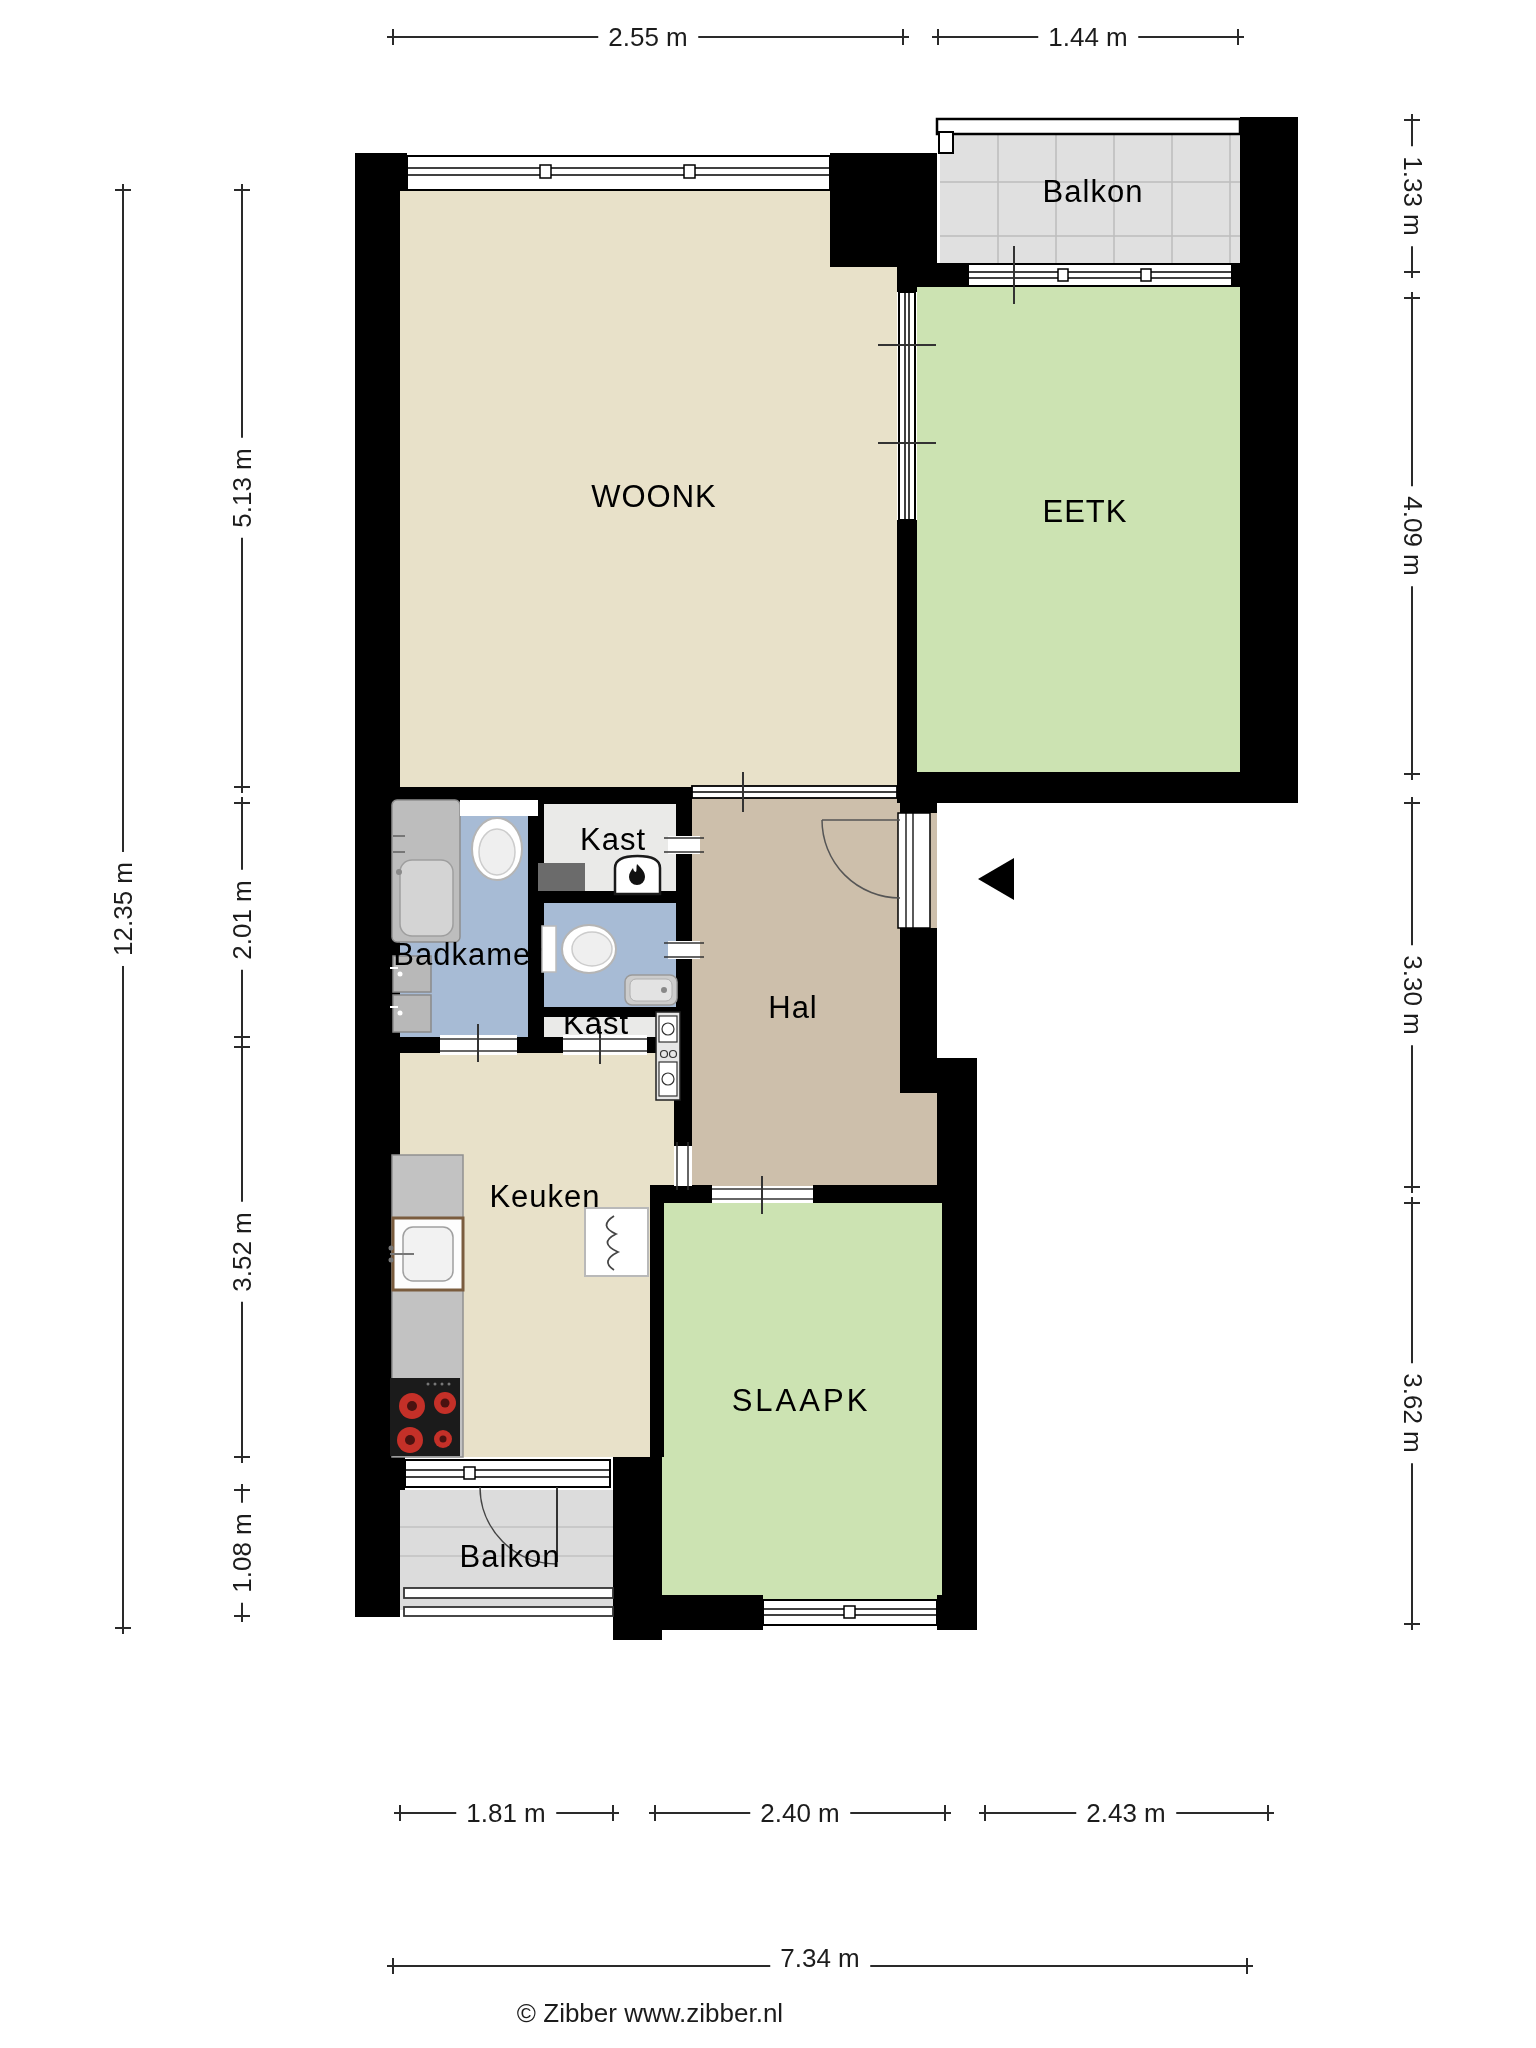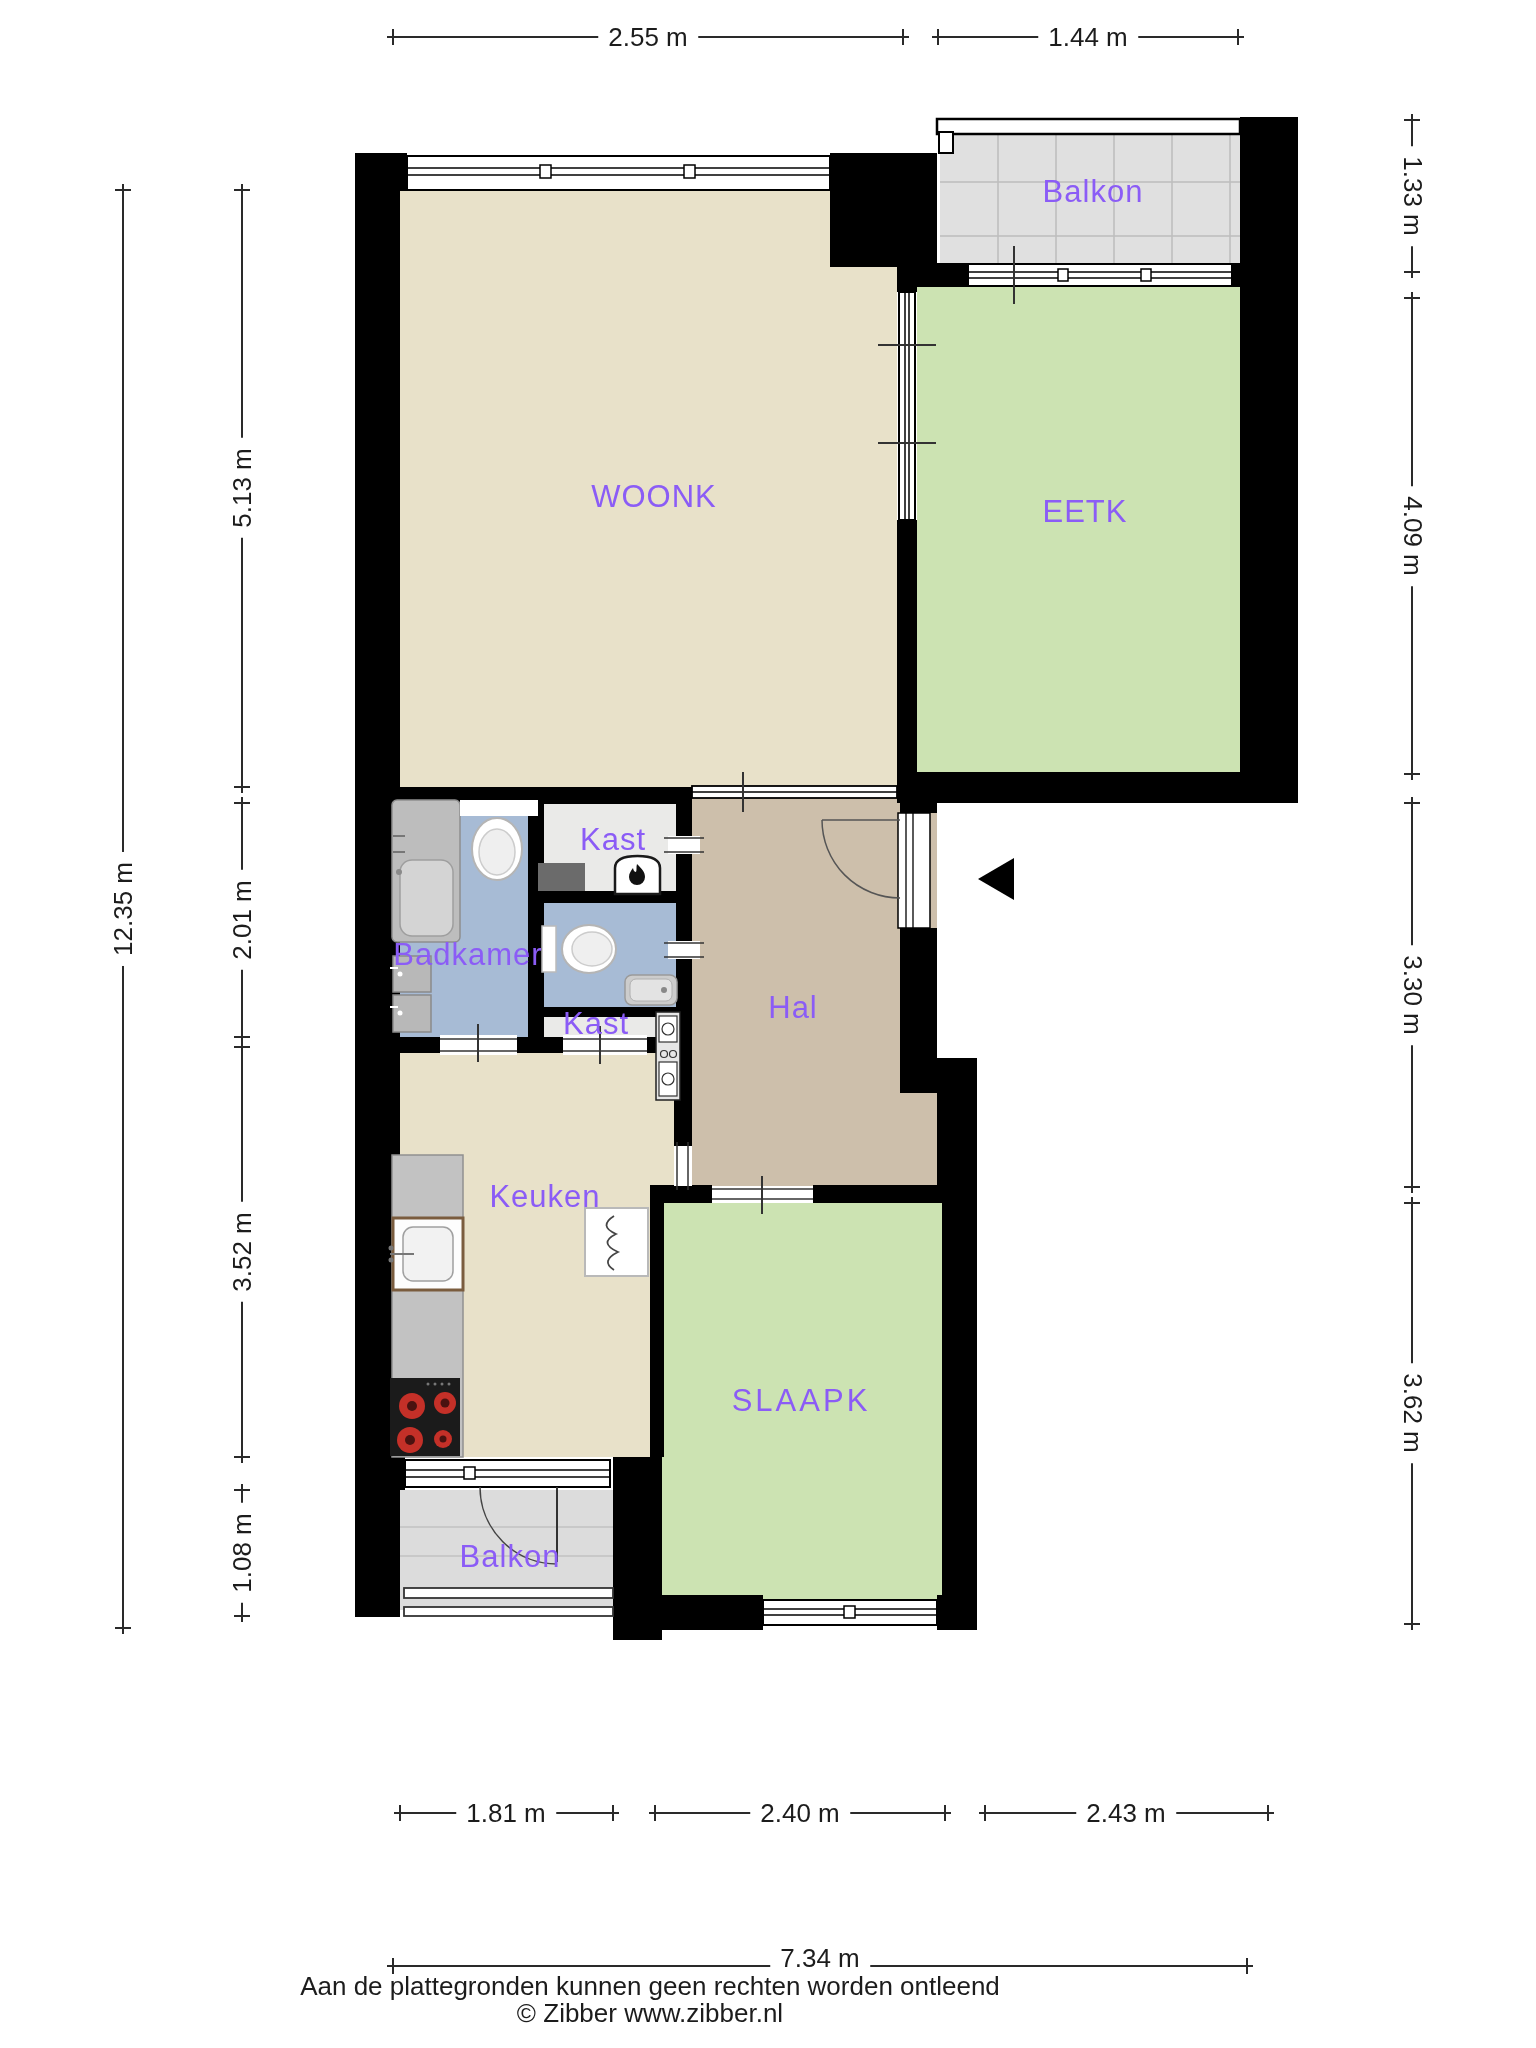--- a/index.html
+++ b/index.html
@@ -1,20 +1,20 @@
 <!DOCTYPE html>
 <html style="--c-wall: #000000; --c-woonk: #e8e1c9; --c-eetk: #cce3b2; --c-hal: #cdbfab; --c-bad: #a7bbd5; --c-kast: #eaeae8; --c-balk: #e0e0e0; --c-balk2: #dcdcdc; --c-text: #1c1c1c;"><head>
 <meta charset="utf-8">
 <style>
   html,body{margin:0;padding:0;background:#fff;}
   .page{position:relative;width:1536px;height:2048px;background:#ffffff;overflow:hidden;
         font-family:"Liberation Sans", sans-serif;color:#1c1c1c;}
   .plan-svg{position:absolute;left:0;top:0;}
   .lbl{position:absolute;transform:translate(-50%,-50%);white-space:nowrap;
-       font-size:31px;color:#8b5cf6;letter-spacing:1px;}
+       font-size:31px;color:#000000;letter-spacing:1px;}
   .dim{position:absolute;transform:translate(-50%,-50%);white-space:nowrap;
        font-size:26px;color:#1c1c1c;background:#fff;padding:0 10px;}
   .dim.rot-cw{transform:translate(-50%,-50%) rotate(90deg);}
   .dim.rot-ccw{transform:translate(-50%,-50%) rotate(-90deg);}
   .footer-line{position:absolute;transform:translate(-50%,-50%);white-space:nowrap;
        font-size:26px;color:#1c1c1c;}
   
   .f-woonk{fill:var(--c-woonk,#e8e1c9);} .f-eetk{fill:var(--c-eetk,#cce3b2);}
   .f-hal{fill:var(--c-hal,#cdbfab);}     .f-bad{fill:var(--c-bad,#a7bbd5);}
   .f-kast{fill:var(--c-kast,#eaeae8);}   .f-balk{fill:var(--c-balk,#e0e0e0);}
@@ -317,15 +317,14 @@
   <div class="dim rot-ccw" style="left:123px;top:909px">12.35 m</div>
   <div class="dim rot-ccw" style="left:242px;top:488px">5.13 m</div>
   <div class="dim rot-ccw" style="left:242px;top:920px">2.01 m</div>
   <div class="dim rot-ccw" style="left:242px;top:1252px">3.52 m</div>
   <div class="dim rot-ccw" style="left:242px;top:1553px">1.08 m</div>
   <div class="dim" style="left:506px;top:1813px">1.81 m</div>
   <div class="dim" style="left:800px;top:1813px">2.40 m</div>
   <div class="dim" style="left:1126px;top:1813px">2.43 m</div>
   <div class="dim" style="left:820px;top:1958px">7.34 m</div>
 
-  <div class="footer-line" style="left:650px;top:1986px">Aan de plattegronden kunnen geen rechten worden ontleend</div>
   <div class="footer-line" style="left:650px;top:2013px">© Zibber www.zibber.nl</div>
 </div>
 
 </body></html>

